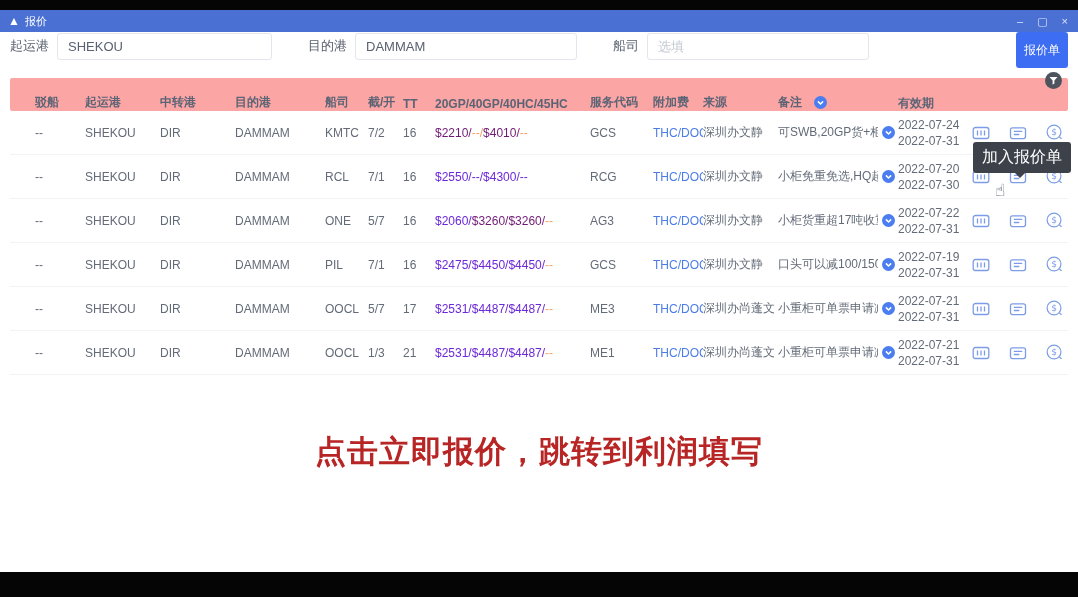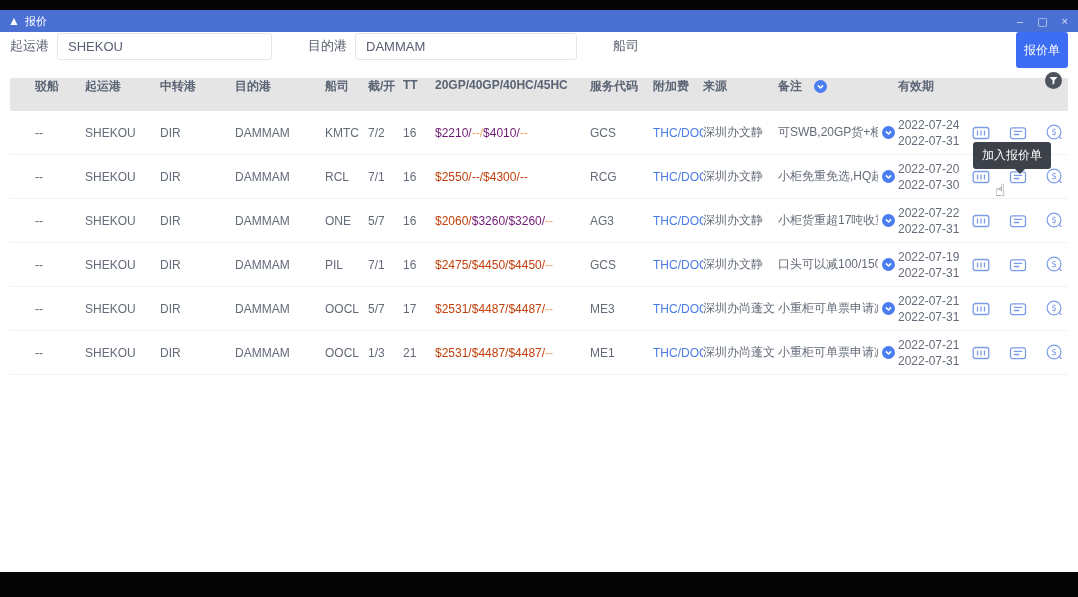--- a/index.html
+++ b/index.html
@@ -27,43 +27,43 @@
     padding:0 10px; outline:none; background:#fff; font-family:inherit; }
   .f-input::placeholder { color:#c3c8d2; }
   .in-origin { width:215px; margin-right:36px; }
   .in-dest { width:222px; margin-right:36px; }
   .in-carrier { width:222px; }
   .quote-sheet-btn { position:absolute; right:0; top:0; width:52px; height:36px; background:#3d6df2; color:#fff;
     border:none; border-radius:3px; font-size:12px; cursor:pointer; font-family:inherit; }
 
   
   .rate-table { position:relative; }
-  .thead { display:flex; align-items:flex-start; height:33px; background:#e5e5e5; border-radius:2px;
+  .thead { display:flex; align-items:flex-end; height:33px; background:#fca5a5; border-radius:2px;
     font-size:12px; color:#5b6475; font-weight:bold; padding-left:25px; position:relative; }
   .trow { display:flex; align-items:center; height:44px; border-bottom:1px solid #f1f3f7;
     font-size:12px; color:#636b78; padding-left:25px; background:#fff; }
   .cell { flex:none; overflow:hidden; white-space:nowrap; }
   .col-barge{width:50px}.col-origin{width:75px}.col-transit{width:75px}.col-dest{width:90px}
   .col-carrier{width:43px}.col-cutoff{width:35px}.col-tt{width:32px}.col-price{width:155px}
   .col-service{width:63px}.col-surcharge{width:50px}.col-source{width:75px}
   .col-remark{width:120px; display:flex; align-items:center; gap:4px;}
   .col-valid{width:70px; line-height:16px;}
   .col-actions{width:100px; display:flex; align-items:center; gap:19px; justify-content:flex-start; padding-left:4px;}
   .remark-text { max-width:100px; overflow:hidden; text-overflow:clip; white-space:nowrap; }
 
-  .c-blue { color:#701a75; } .c-salmon { color:#c2410c; } .c-orange { color:#f0a468; }
+  .c-blue { color:#701a75; } .c-salmon { color:#6d28d9; } .c-orange { color:#f0a468; }
   .link-blue { color:#4a7ce8; }
 
   .hdr-remark { display:flex; align-items:center; gap:12px; }
   .filter-fab { position:absolute; right:6px; top:-6px; cursor:pointer; }
 
   .icon-btn { cursor:pointer; display:inline-flex; }
 
   
-  .tooltip { position:absolute; left:973px; top:132px; background:#3c414a; color:#fff; font-size:12px;
+  .tooltip { position:absolute; left:973px; top:132px; background:#3c414a; color:#fff; font-size:16px;
     padding:5px 9px; border-radius:3px; white-space:nowrap; z-index:30; }
   .tooltip:after { content:""; position:absolute; left:42px; bottom:-5px; border:5px solid transparent;
     border-top-color:#3c414a; border-bottom:none; }
   .cursor-hand { position:absolute; left:995px; top:170px; font-size:17px; color:#4d535e; z-index:31;
     font-family:"DejaVu Sans",sans-serif; text-shadow:0 0 2px #fff; }
 
   
   .caption { margin-top:56px; text-align:center; font-size:31px; font-weight:bold; color:#b82525;
     letter-spacing:1px; }
 </style>
@@ -86,20 +86,21 @@
     </div>
 
     <div class="page">
 
       <div class="filter-row">
         <span class="f-label">起运港</span>
         <input class="f-input in-origin" value="SHEKOU" style="">
         <span class="f-label">目的港</span>
         <input class="f-input in-dest" value="DAMMAM" style="">
         <span class="f-label">船司</span>
+        <input class="f-input in-carrier" placeholder="选填" style="">
         <button class="quote-sheet-btn">报价单</button>
       </div>
 
       <div class="rate-table">
         <div class="thead">
           <span class="cell col-barge">驳船</span>
           <span class="cell col-origin">起运港</span>
           <span class="cell col-transit">中转港</span>
           <span class="cell col-dest">目的港</span>
           <span class="cell col-carrier">船司</span>
@@ -397,20 +398,21 @@
           <circle cx="8.5" cy="8.5" r="7.3" stroke="#7d9ce8" stroke-width="1.3"></circle>
           <path d="M14.2 13.5l2.2 2.2" stroke="#7d9ce8" stroke-width="1.3"></path>
           <text x="8.5" y="12" text-anchor="middle" font-size="9.5" fill="#7d9ce8" font-family="DejaVu Sans, sans-serif">$</text>
         </svg>
       </span>
     </span>
   </div>
 </div>
       </div>
 
+      <div class="caption">点击立即报价，跳转到利润填写</div>
     </div>
 
     <div class="tooltip">加入报价单</div>
     <div class="cursor-hand">☝</div>
   </div>
 
   <div class="letterbox-bottom"></div>
 </div>
 
 </body></html>

